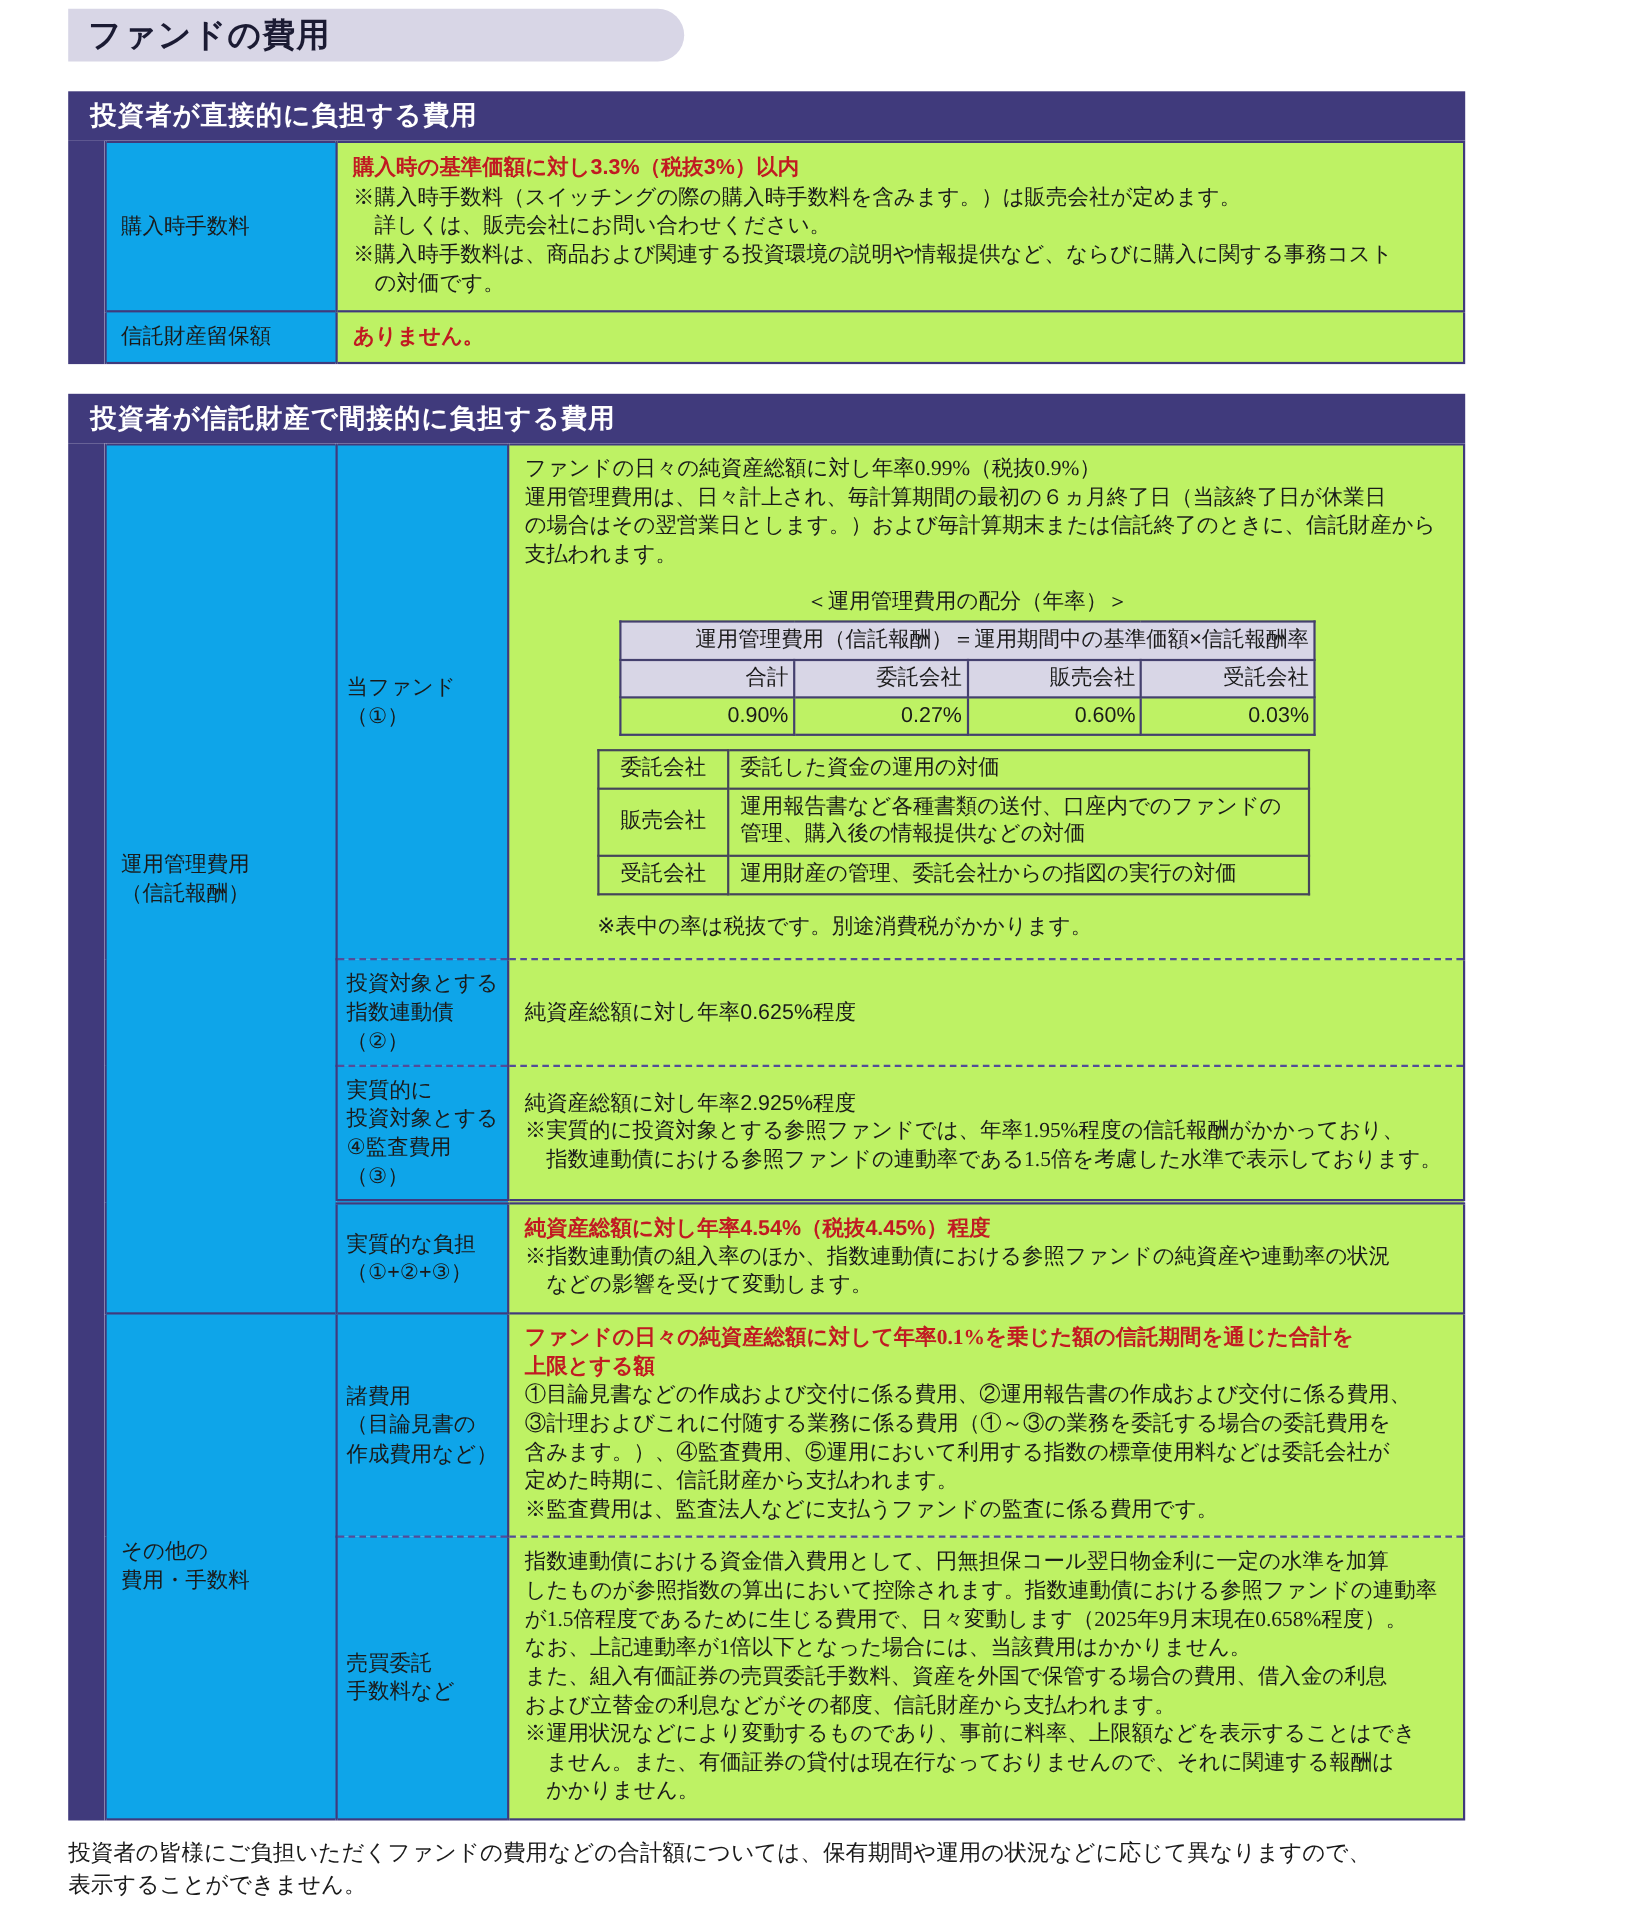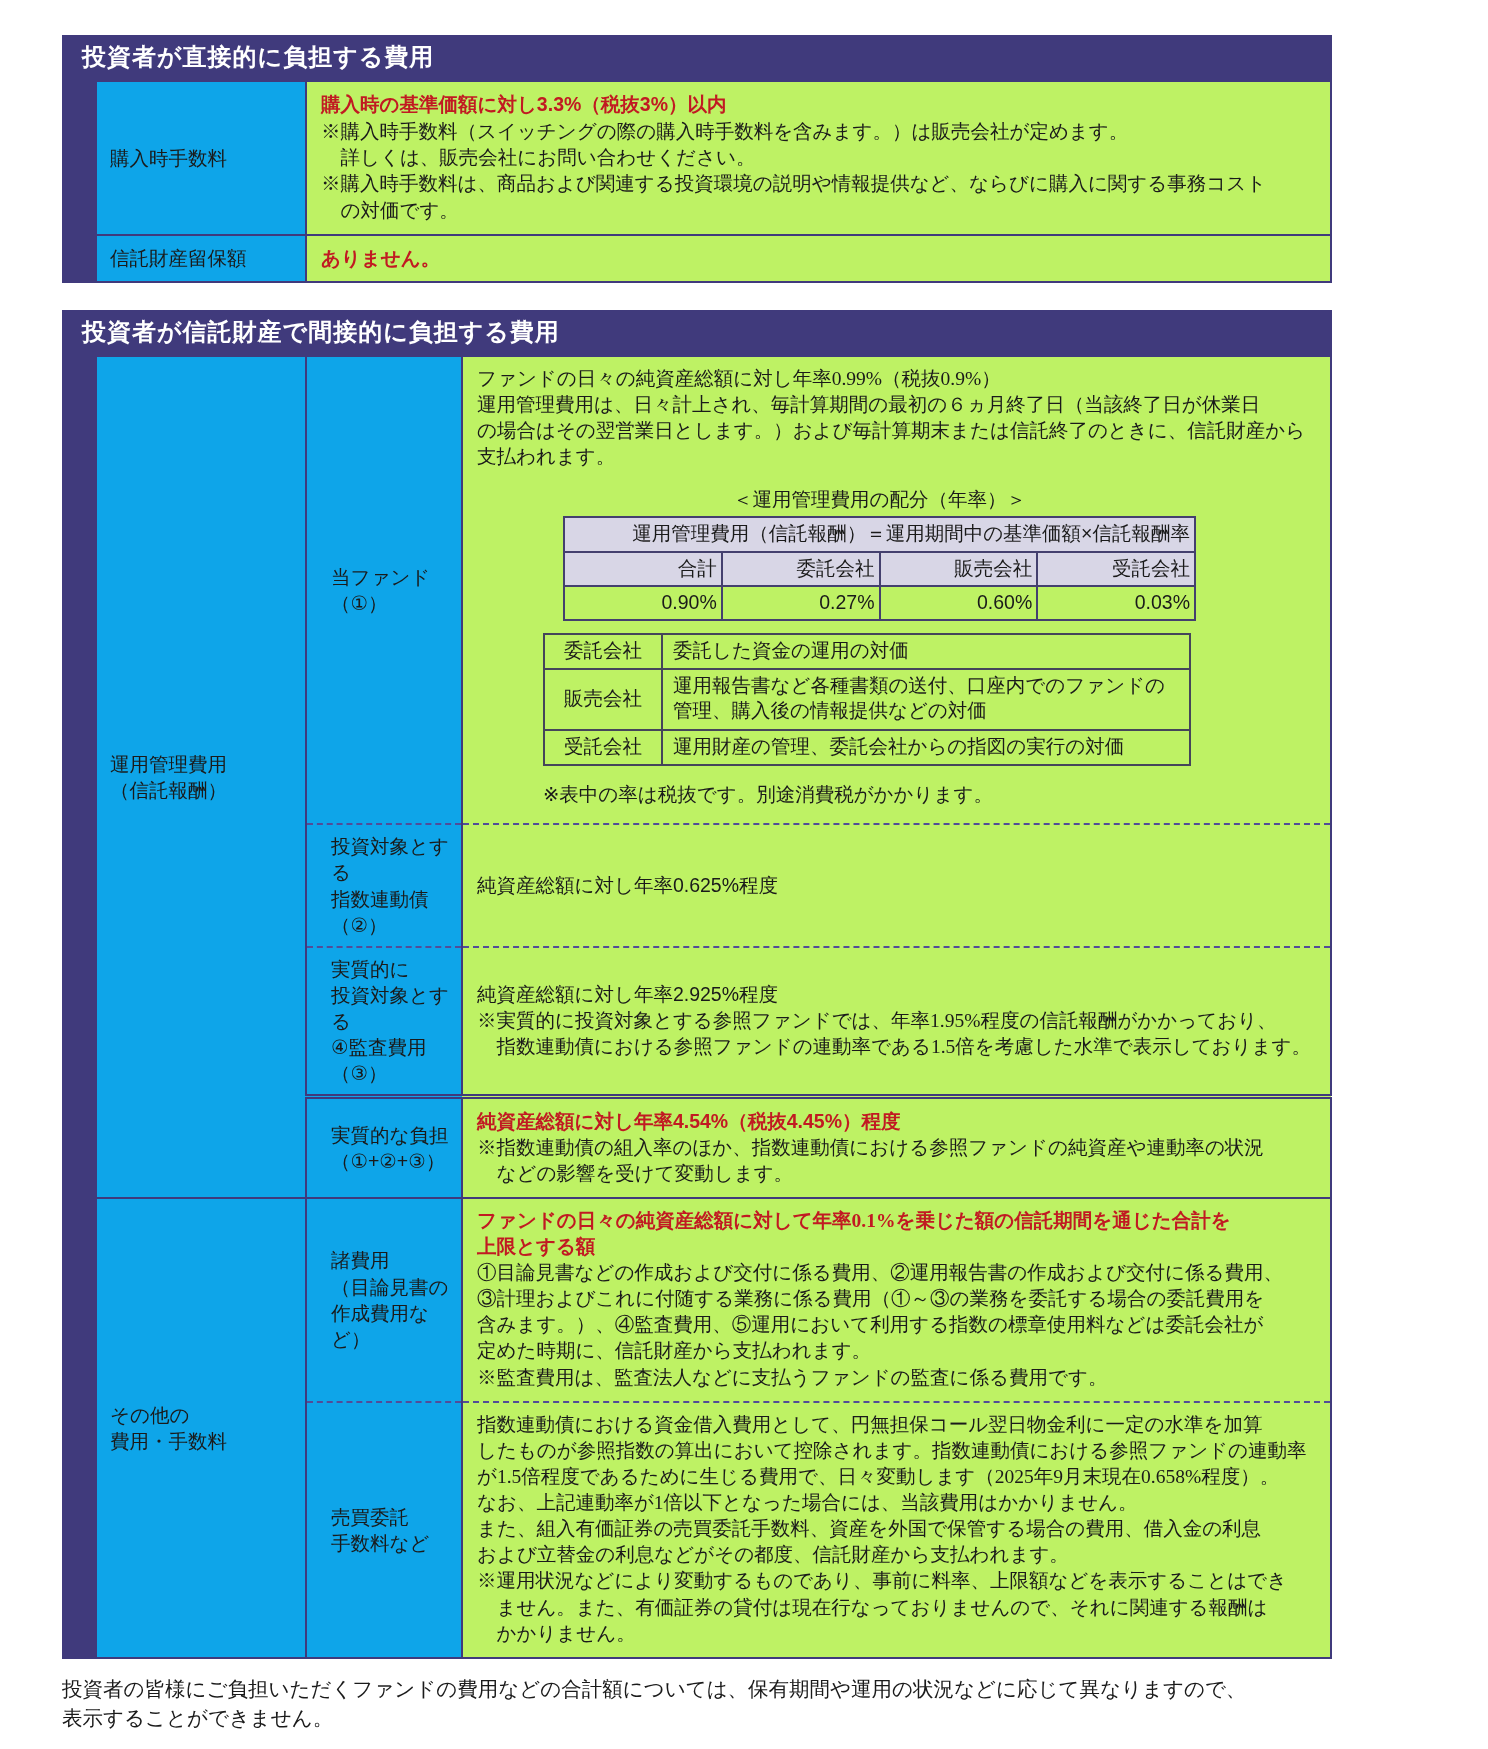--- a/index.html
+++ b/index.html
@@ -48,21 +48,21 @@
     border-right:2px solid #403a7c;
     vertical-align:middle;
     font-size:19.5px;
     line-height:1.34;
   }
   td.lab {
     background:#0ea5e9;
     padding:8px 10px 8px 13px;
     white-space:pre-line;
   }
-  td.lab-sub { font-size:18.5px; padding:8px 4px 8px 24px; }
+  td.lab-sub { font-size:18.5px; padding:8px 4px 8px 8px; }
   td.content { background:#bef264; padding:9px 14px 10px 14px; }
   tr.sep-solid  > td { border-top:2px solid #403a7c; }
   tr.sep-dashed > td { border-top:2px dashed #524c98; }
   tr.sep-double > td { border-top:5px double #403a7c; }
 
   .ml { white-space:pre-line;font-family:Liberation Serif, serif; }
   .red { color:#c11a22; font-weight:bold; }
   .body-text { margin-top:2px; }
 
   
@@ -102,20 +102,23 @@
     width:1380px; margin-top:15px;
     font-size:20.5px; line-height:1.42;
     white-space:pre-line;
   }
 </style>
 </head>
 <body>
 
 <div class="page">
 
+  <div class="title-banner">
+    <span>ファンドの費用</span>
+  </div>
 
   <div class="section">
     <div class="section-banner">投資者が直接的に負担する費用</div>
     <div class="section-body">
       <div class="side-bar"></div>
       <table class="fee-table">
         <colgroup>
             <col style="width:210px">
             <col>
           </colgroup>

